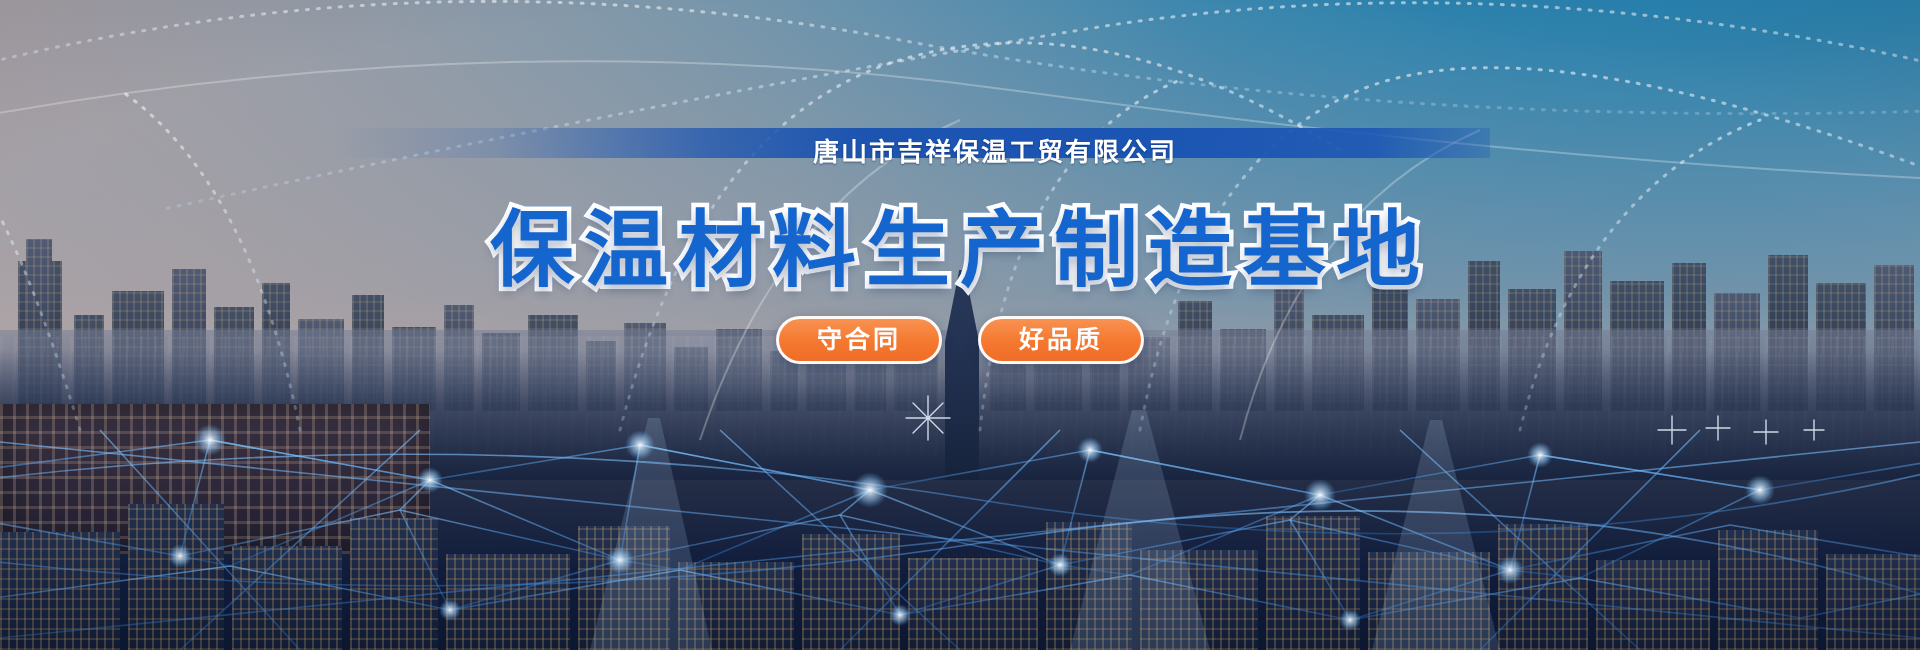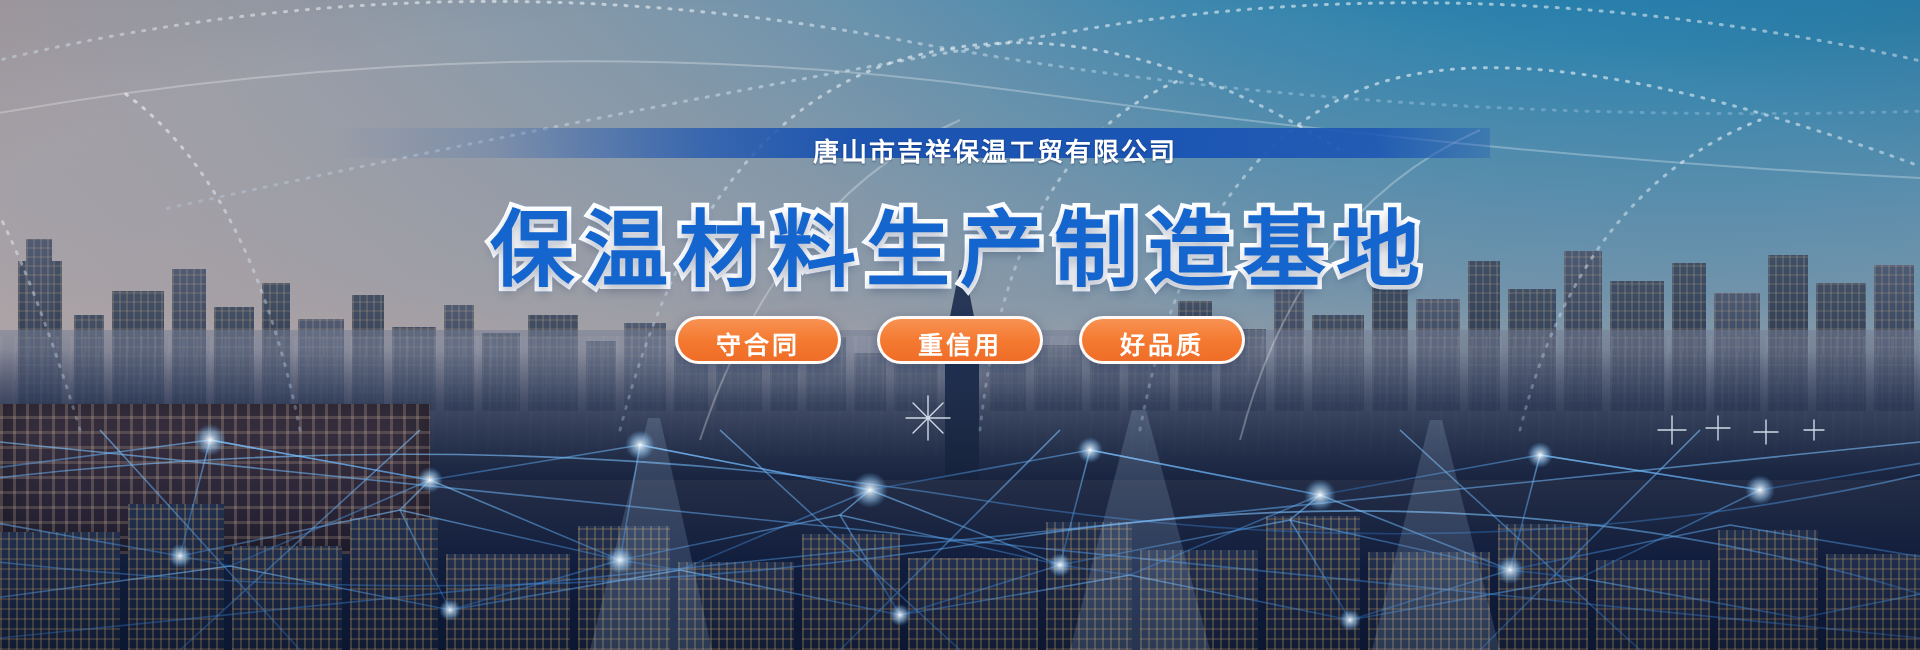--- a/index.html
+++ b/index.html
@@ -130,21 +130,21 @@
     -webkit-background-clip:text;background-clip:text;margin-top:9px;
   }
 
   
   .pills{
     position:absolute;left:0;right:0;top:316px;
     display:flex;justify-content:center;align-items:center;gap:36px;
   }
   .pill{
     min-width:166px;height:48px;
-    display:flex;align-items:flex-end;justify-content:center;
+    display:flex;align-items:flex-start;justify-content:center;
     border-radius:26px;
     background:linear-gradient(180deg,#f89252 0%,#f4782f 55%,#ef6d28 100%);
     border:3px solid rgba(255,255,255,.96);
     color:#ffffff;font-size:25px;font-weight:700;letter-spacing:3px;
     padding:0 26px;
     box-shadow:0 4px 12px rgba(20,40,80,.35);
     white-space:nowrap;
   }
 
   
@@ -329,21 +329,18 @@
 
     <div class="headline">
       <span class="inner">保温材料生产制造基地</span>
     </div>
 
     <div class="pills">
       <div class="pill">
         <span>守合同</span>
       </div>
       <div class="pill">
-        <span>重信用</span>
-      </div>
-      <div class="pill">
         <span>好品质</span>
       </div>
     </div>
 
   </div>
 </div>
 
 </body></html>

